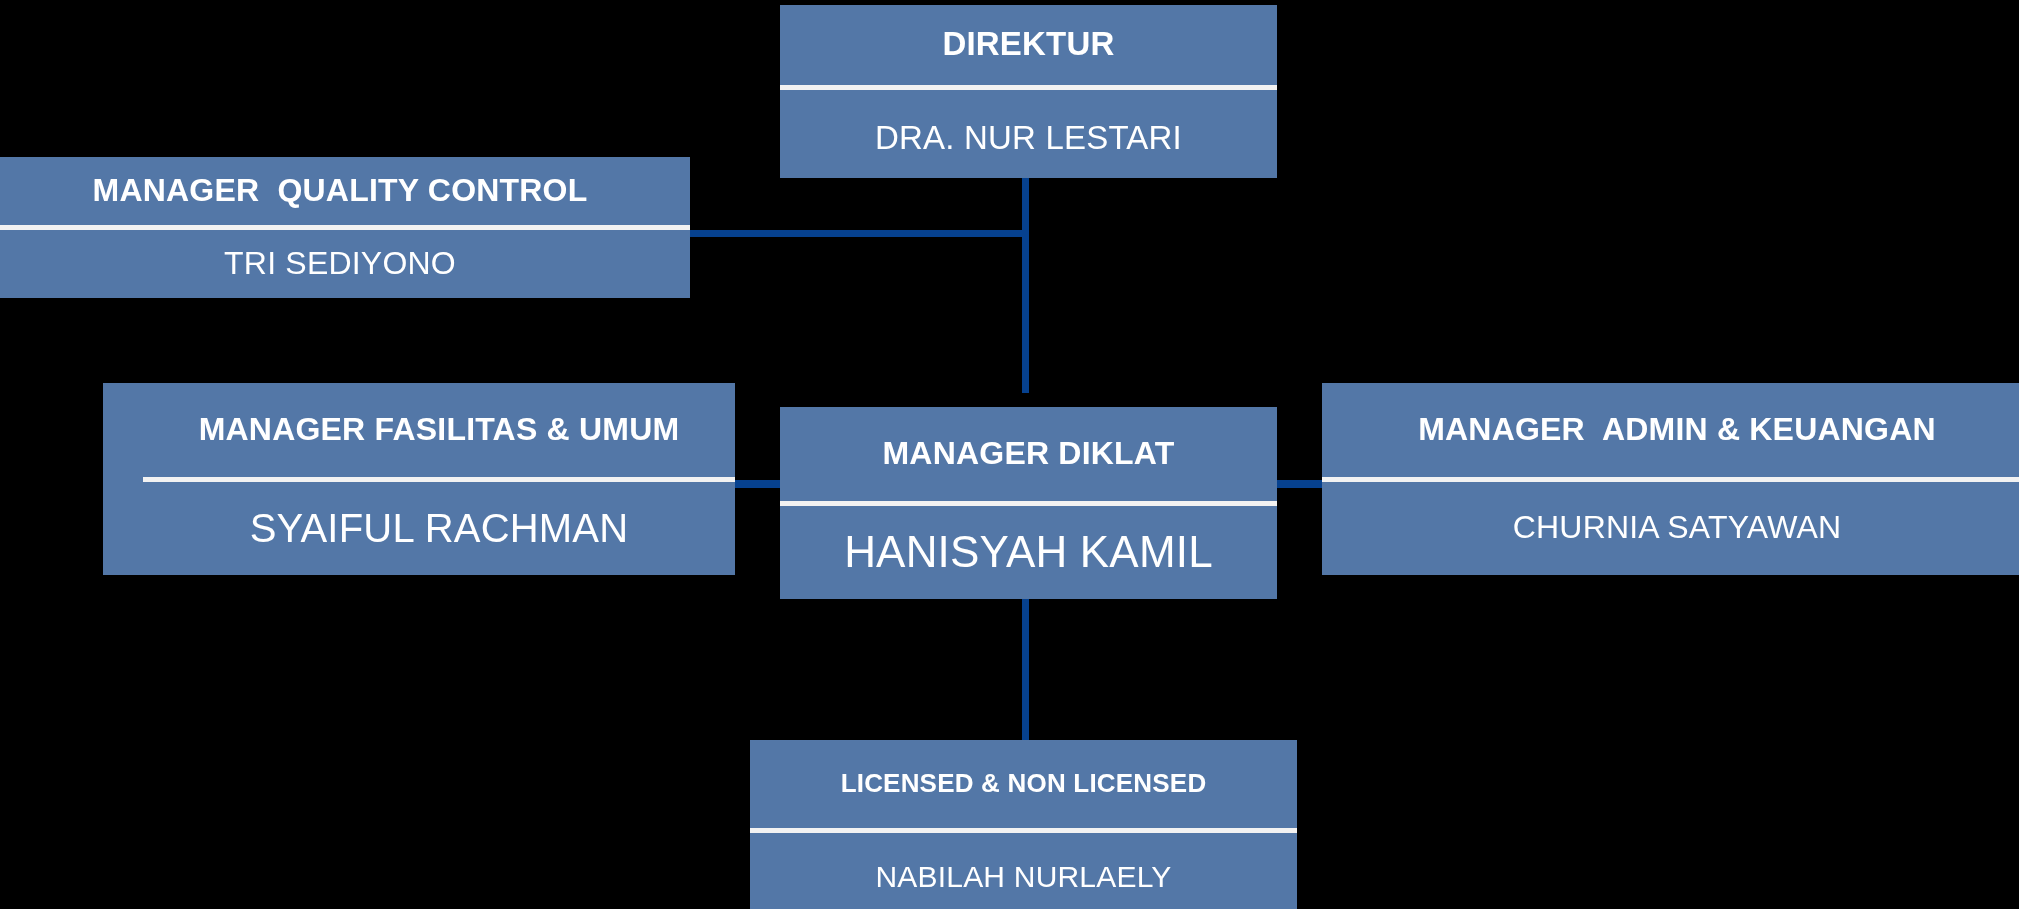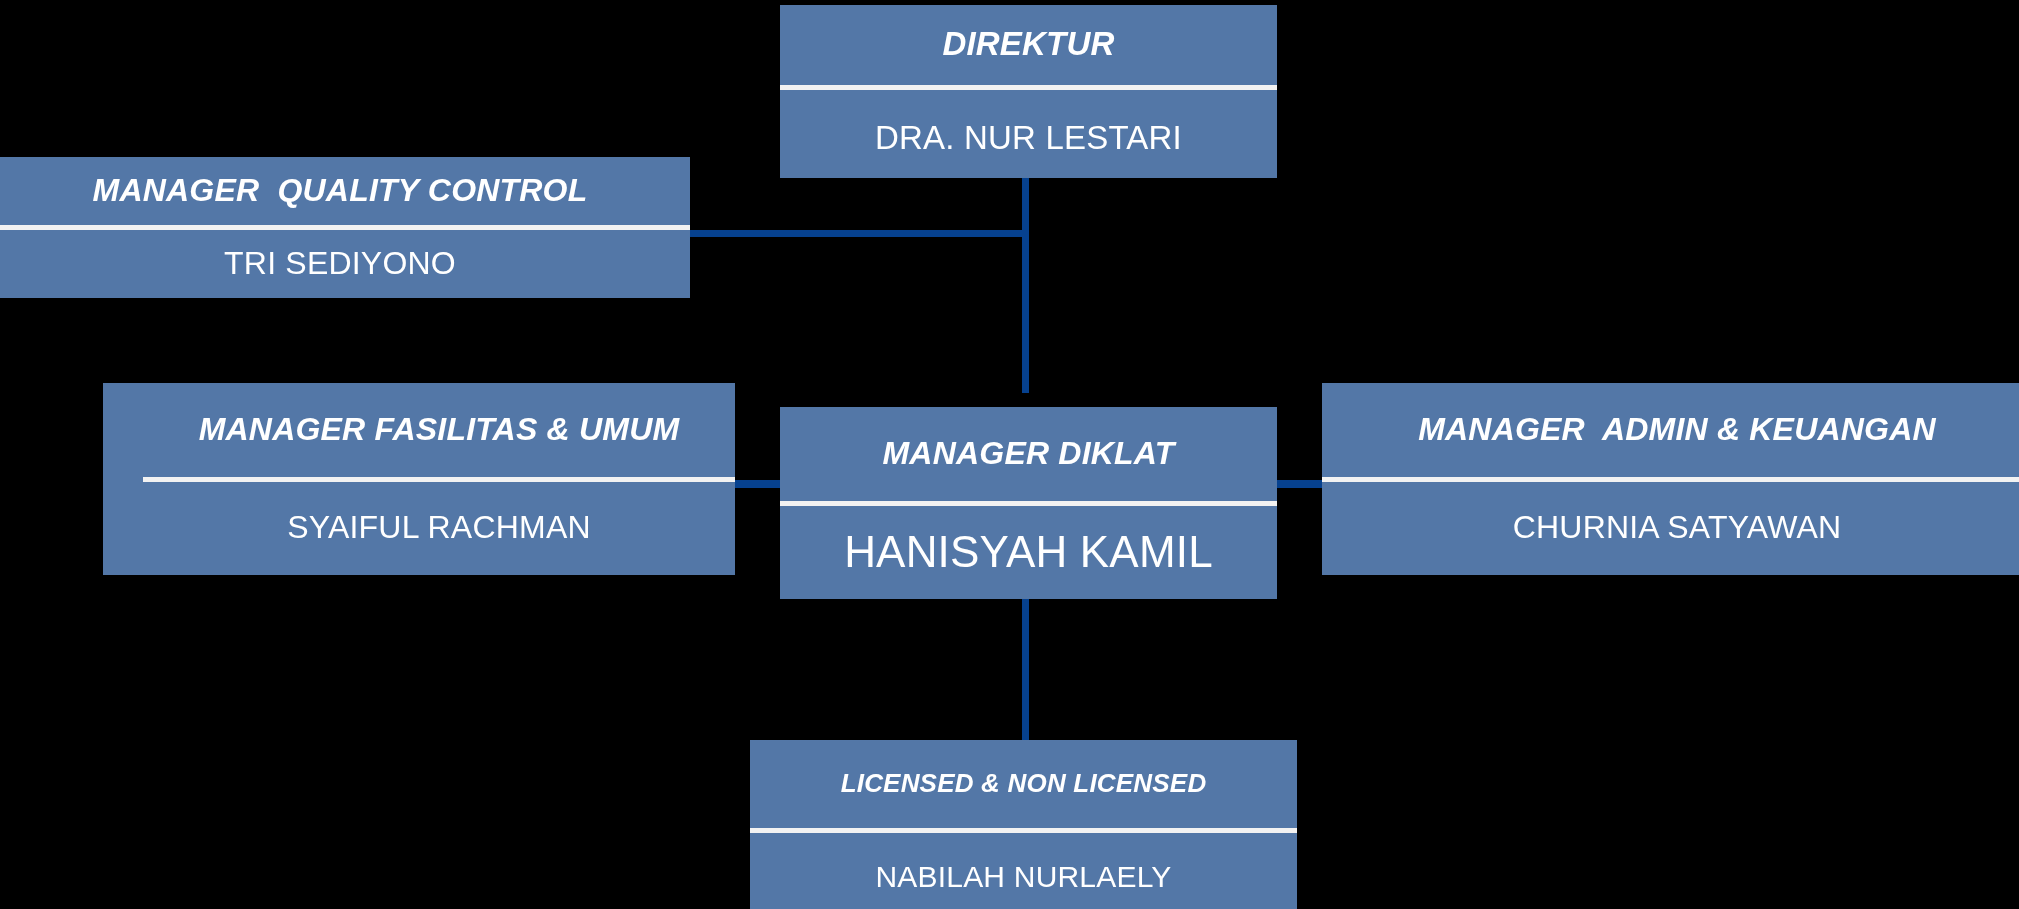--- a/index.html
+++ b/index.html
@@ -40,21 +40,20 @@
     color: #ffffff;
     text-align: center;
     line-height: 1.05;
     padding: 0 10px;
     box-sizing: border-box;
     white-space: pre;
   }
   .node-title {
     font-weight: bold;
     letter-spacing: 0.2px;
-    font-style: italic;
   }
   .node-name {
     font-weight: normal;
     letter-spacing: 0.2px;
   }
   .node-divider {
     height: 5px;
     background: #f2f2f2;
     flex: 0 0 auto;
     margin: 0;
@@ -64,21 +63,21 @@
   #node-direktur      { left: 780px;  top: 5px;   width: 497px; height: 173px; }
   #node-direktur .node-title { font-size: 33px; }
   #node-direktur .node-name  { font-size: 33px; margin-top: 9px; }
 
   #node-quality       { left: -10px;  top: 157px; width: 700px; height: 141px; }
   #node-quality .node-title { font-size: 32px; }
   #node-quality .node-name  { font-size: 32px; }
 
   #node-fasilitas     { left: 103px;  top: 383px; width: 632px; height: 192px; padding-left: 40px; }
   #node-fasilitas .node-title { font-size: 32px; }
-  #node-fasilitas .node-name  { font-size: 32px; }
+  #node-fasilitas .node-name  { font-size: 40px; }
 
   #node-diklat        { left: 780px;  top: 383px; width: 497px; height: 192px; margin-top: 24px; }
   #node-diklat .node-title { font-size: 32px; }
   #node-diklat .node-name  { font-size: 44px; }
 
   #node-admin         { left: 1322px; top: 383px; width: 710px; height: 192px; }
   #node-admin .node-title { font-size: 32px; }
   #node-admin .node-name  { font-size: 32px; }
 
   #node-licensed      { left: 750px;  top: 740px; width: 547px; height: 180px; }

